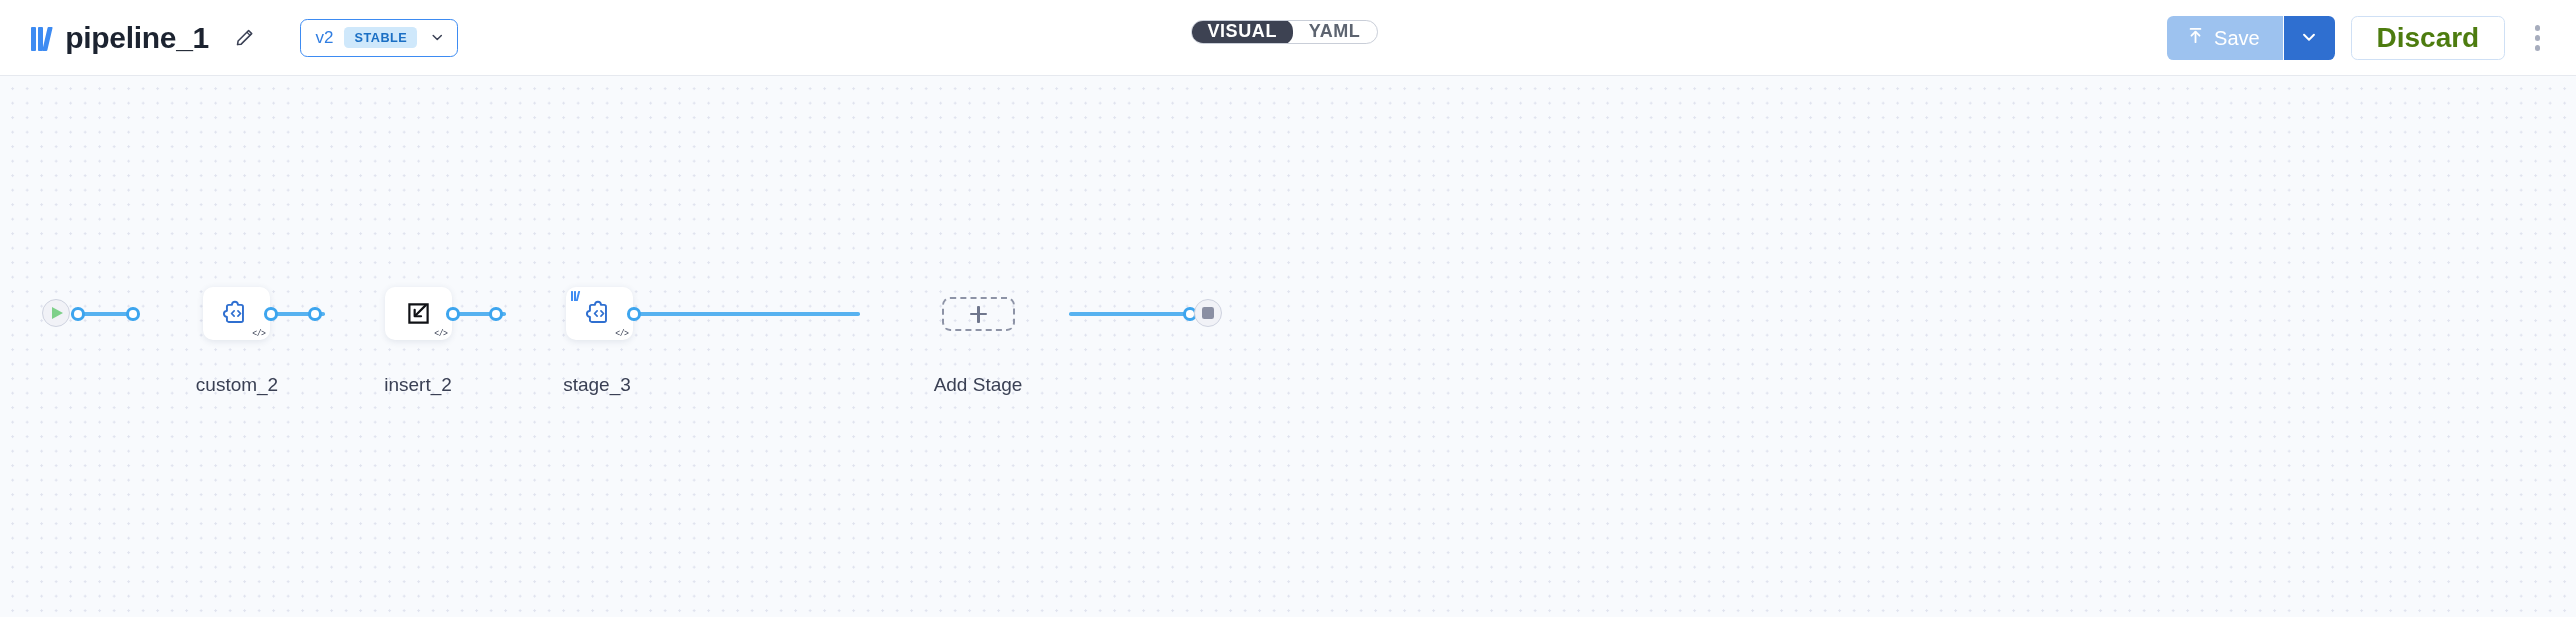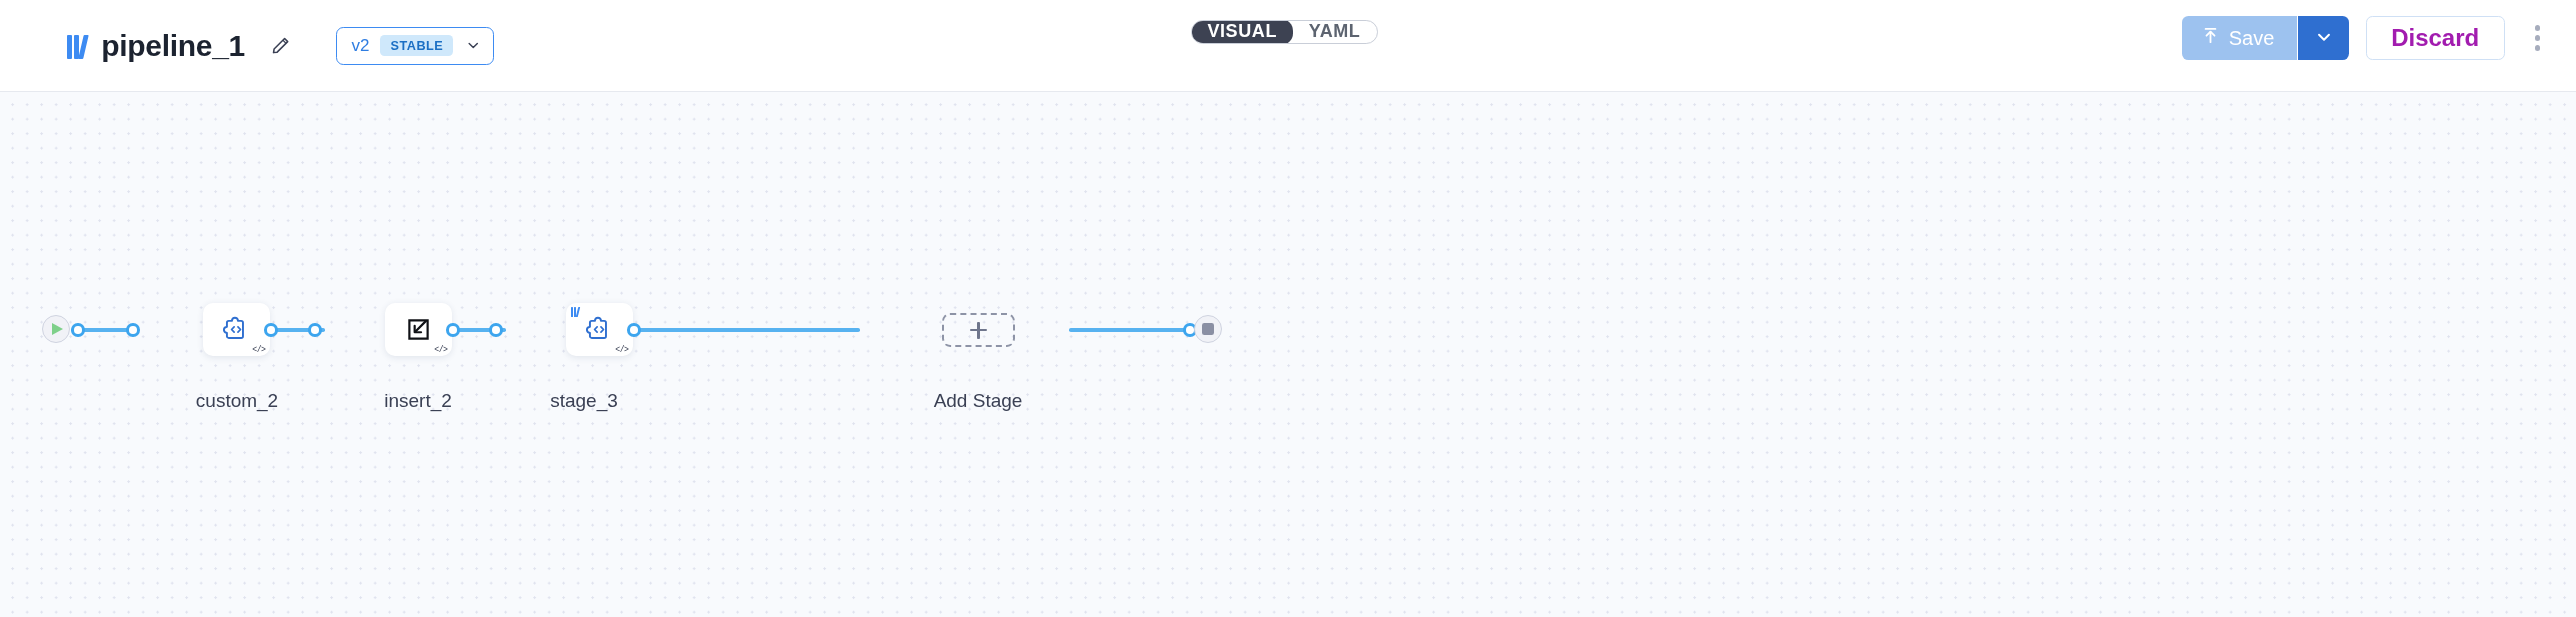--- a/index.html
+++ b/index.html
@@ -7,26 +7,25 @@
     width: 2576px;
     height: 617px;
     overflow: hidden;
     font-family: "Liberation Sans", sans-serif;
     background: #ffffff;
   }
 
   
   .topbar {
     position: relative;
-    height: 92px;
+    height: 76px;
     width: 2576px;
     background: #ffffff;
     border-bottom: 0.9px solid #e6e9ef;
     display: flex;
-    padding-left: 36px;
   }
 
   .tb-left {
     display: flex;
     align-items: center;
     padding-left: 31px;
     gap: 0;
   }
 
   .app-logo {
@@ -159,22 +158,22 @@
     width: 51px;
     display: flex;
     align-items: center;
     justify-content: center;
     cursor: pointer;
   }
   .discard-btn {
     height: 44px;
     border: 1.4px solid #cfe0f5;
     border-radius: 6.4px;
-    color: #a21caf;
-    font-size: 24px;
+    color: #4d7c0f;
+    font-size: 28px;
     font-weight: bold;
     display: flex;
     align-items: center;
     padding: 0 24.5px;
     background: #fff;
     cursor: pointer;
   }
   .kebab {
     width: 33px; height: 44px;
     display: flex; flex-direction: column;
@@ -439,21 +438,21 @@
       <svg width="31" height="31" viewBox="0 0 34 34">
         <path d="M6.5 9.5 c0-1.1 0.9-2 2-2 h3.4 c0.2-1.9 1.6-3.3 3.4-3.3 s3.2 1.4 3.4 3.3 h3.4
                  c1.1 0 2 0.9 2 2 v14.8 c0 1.1-0.9 2-2 2 H8.5 c-1.1 0-2-0.9-2-2 v-3.6
                  c-1.9-0.2-3.3-1.6-3.3-3.4 s1.4-3.2 3.3-3.4 z" fill="none" stroke="#2f6fd0" stroke-width="2.1" stroke-linejoin="round"></path>
         <path d="M14.4 14.2 L11.6 17 L14.4 19.8" fill="none" stroke="#2f6fd0" stroke-width="1.9" stroke-linecap="round" stroke-linejoin="round"></path>
         <path d="M18.6 14.2 L21.4 17 L18.6 19.8" fill="none" stroke="#2f6fd0" stroke-width="1.9" stroke-linecap="round" stroke-linejoin="round"></path>
       </svg>
       <span class="node-code-badge">&lt;/&gt;</span>
     </div>
     <div class="port" style="left:627px; top:231px;"></div>
-    <div class="node-label" style="left:584px; top:298px;">stage_3</div>
+    <div class="node-label" style="left:597px; top:298px;">stage_3</div>
 
     <div class="node-add" style="left:942px; top:221px;">
       <span class="plus-h"></span>
       <span class="plus-v"></span>
     </div>
     <div class="node-label" style="left:978px; top:298px;">Add Stage</div>
 
     <div class="port" style="left:1183px; top:231px;"></div>
     <div class="terminal" style="left:1194px; top:223px;">
       <div class="stop-sq"></div>

